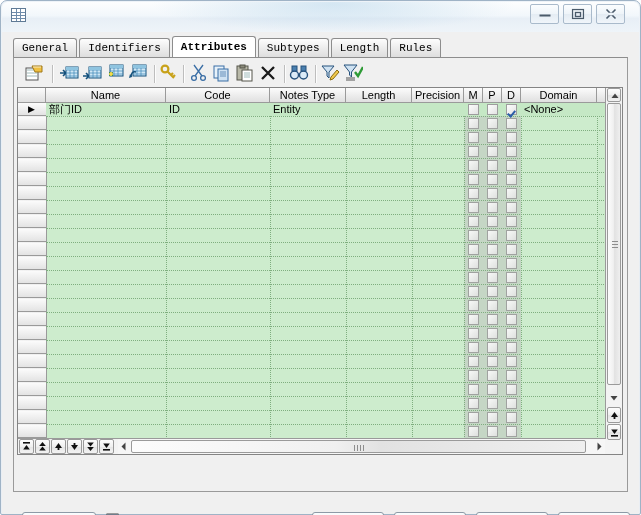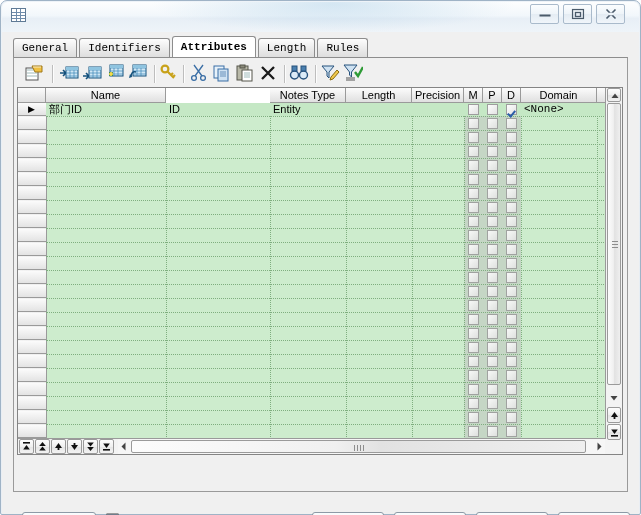--- a/index.html
+++ b/index.html
@@ -193,20 +193,21 @@
       </svg>
     </div>
   </div>
 
   <div id="client">
 
     <div id="tabstrip">
       <div class="tab">General</div>
       <div class="tab">Identifiers</div>
       <div class="tab sel">Attributes</div>
+      <div class="tab">Subtypes</div>
       <div class="tab">Length</div>
       <div class="tab">Rules</div>
     </div>
 
     <div id="tabpage">
 
       <div id="toolbar">
         <div class="tb" style="left:8px">
           <svg width="20" height="18" viewBox="0 0 20 18">
             <rect x="1" y="4" width="12" height="12" fill="#fff" stroke="#555"></rect>
@@ -308,20 +309,21 @@
             <path d="M12 8 L15 12 L20 3" stroke="#2e9b36" stroke-width="2.4" fill="none"></path>
           </svg>
         </div>
       </div>
 
       <div id="gridframe">
 
         <div id="hdrrow">
           <div class="hcell" style="left:0;width:28px"></div>
           <div class="hcell" style="left:28px;width:120px">Name</div>
+          <div class="hcell" style="left:148px;width:104px">Code</div>
           <div class="hcell" style="left:252px;width:76px">Notes Type</div>
           <div class="hcell" style="left:328px;width:66px">Length</div>
           <div class="hcell" style="left:394px;width:52px">Precision</div>
           <div class="hcell" style="left:446px;width:19px">M</div>
           <div class="hcell" style="left:465px;width:19px">P</div>
           <div class="hcell" style="left:484px;width:19px">D</div>
           <div class="hcell" style="left:503px;width:76px">Domain</div>
           <div class="hcell" style="left:579px;width:11px"></div>
         </div>
 
@@ -366,21 +368,21 @@
           <div class="vsep" style="left:579px"></div>
 
           <div id="rowlayer">
               <div class="hsep" style="top: 13px;"></div>
               <div style="position: absolute; left: 28px; right: 11px; height: 13px; top: 0px; background: rgb(197, 232, 197);"></div>
               <div class="cell" style="left: 28px; width: 120px; top: 0px;">部门ID</div>
               <div class="cell" style="left: 148px; width: 104px; top: 0px;">ID</div>
               <div class="cell" style="left: 252px; width: 68px; top: 0px;">Entity</div>
               <div class="cell" style="left: 328px; width: 66px; top: 0px;"></div>
               <div class="cell" style="left: 394px; width: 52px; top: 0px;"></div>
-              <div class="cell" style="left: 503px; width: 76px; top: 0px; font-family: Liberation Mono, monospace;">&lt;None&gt;</div>
+              <div class="cell" style="left: 503px; width: 76px; top: 0px;">&lt;None&gt;</div>
               <div class="cbx" style="left: 450px; top: 1px;"></div>
               <div class="cbx" style="left: 469px; top: 1px;"></div>
               <div class="cbx on" style="left: 488px; top: 1px;"></div>
               <div class="hsep" style="top: 27px;"></div>
               <div class="cell" style="left: 28px; width: 120px; top: 14px;"></div>
               <div class="cell" style="left: 148px; width: 104px; top: 14px;"></div>
               <div class="cell" style="left: 252px; width: 76px; top: 14px;"></div>
               <div class="cell" style="left: 328px; width: 66px; top: 14px;"></div>
               <div class="cell" style="left: 394px; width: 52px; top: 14px;"></div>
               <div class="cell" style="left: 503px; width: 76px; top: 14px;"></div>

